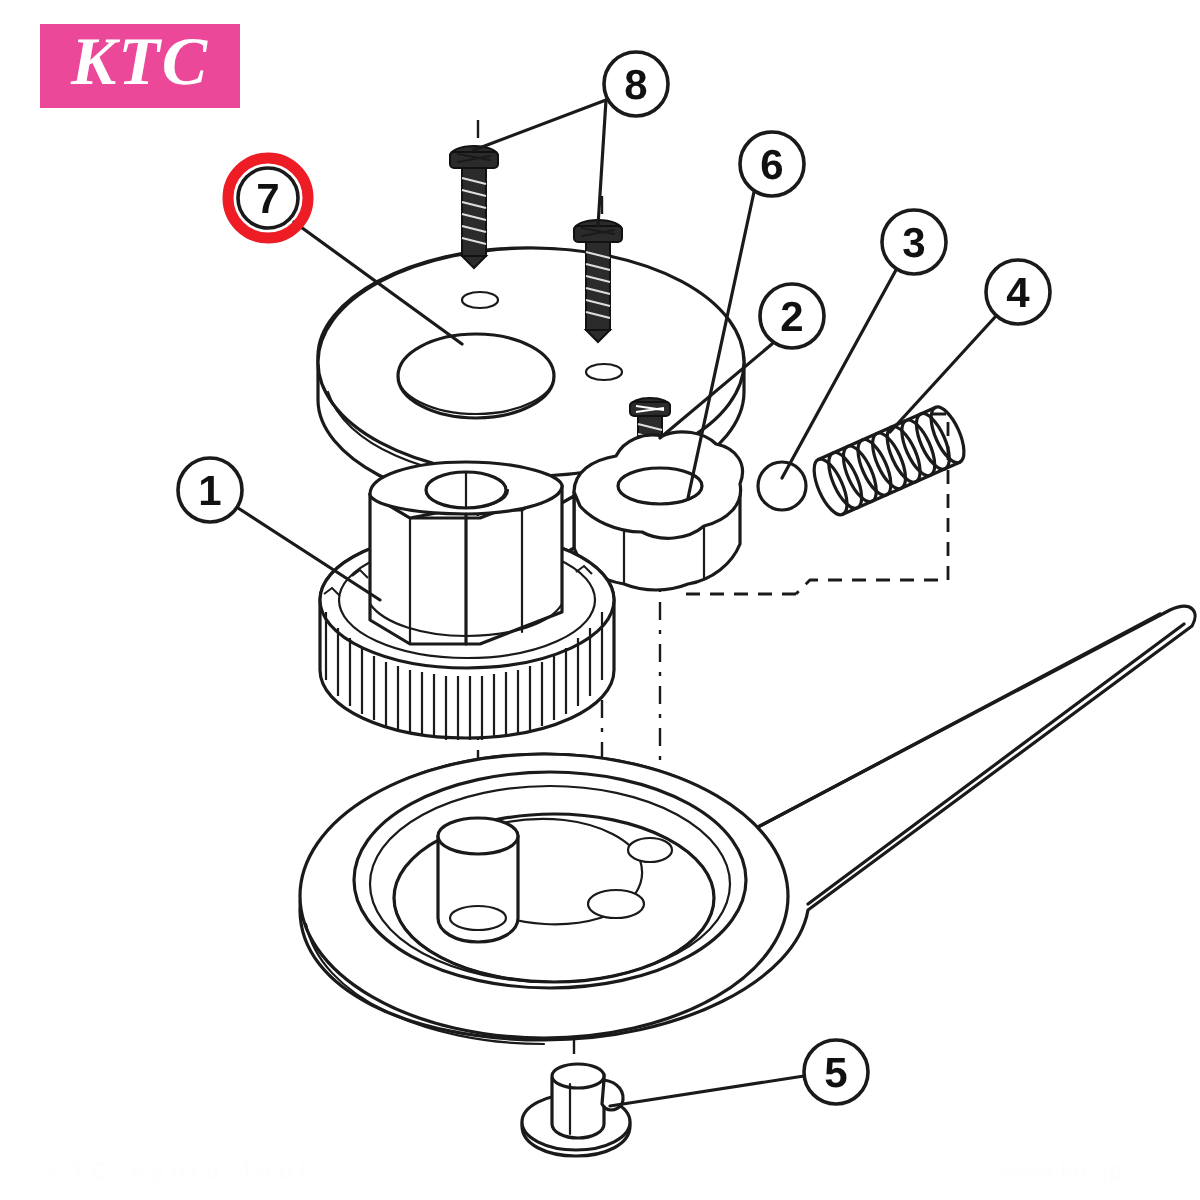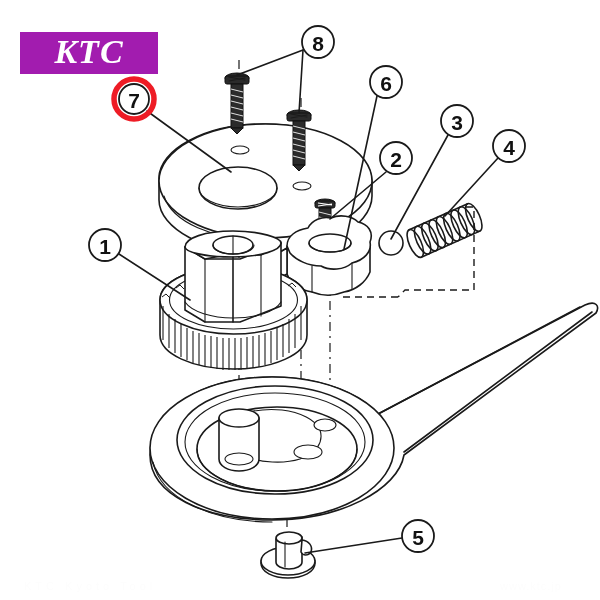--- a/index.html
+++ b/index.html
@@ -22,27 +22,26 @@
     left: 0;
     top: 0;
     width: 600px;
     height: 600px;
   }
   
   .brand-logo {
     position: absolute;
     left: 20px;
     top: 12px;
-    width: 138px;
+    width: 100px;
     height: 42px;
-    background: #a21caf;
+    background: #ec4899;
     display: flex;
     align-items: center;
     justify-content: center;
-    margin-top: 20px;
   }
   .brand-logo span {
     color: #ffffff;
     font-family: "Liberation Serif", serif;
     font-style: italic;
     font-weight: bold;
     font-size: 34px;
     letter-spacing: 1px;
     line-height: 1;
     transform: translateY(-1px);

